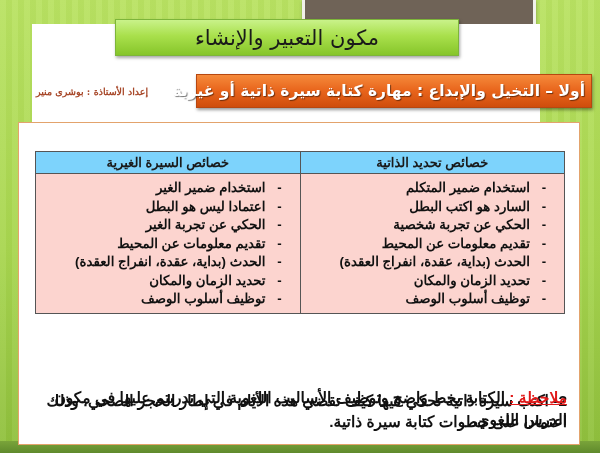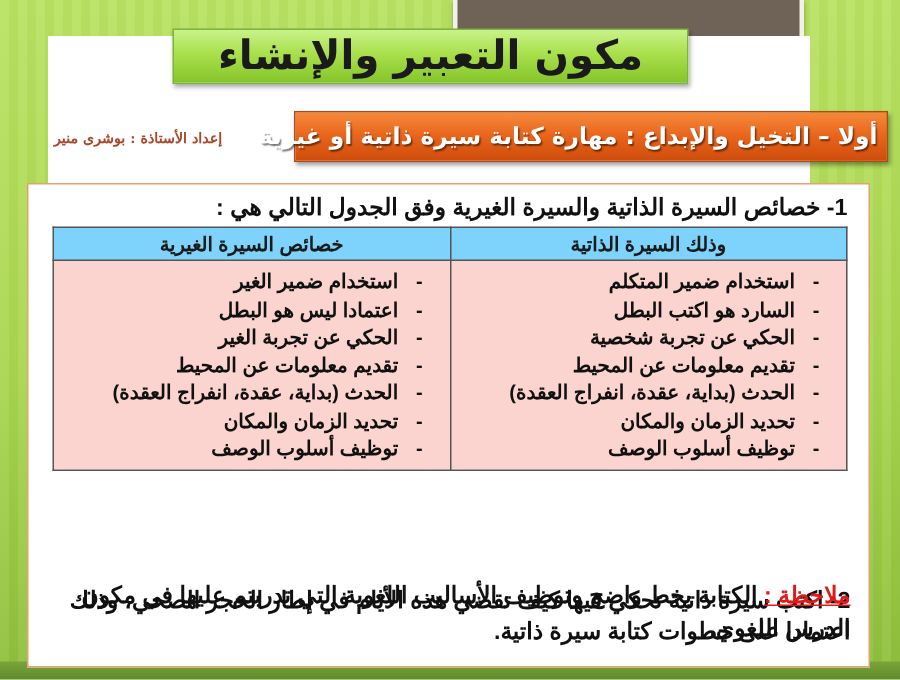--- a/index.html
+++ b/index.html
@@ -27,21 +27,21 @@
   }
   .title-box {
     position:absolute; left:115px; top:19px; width:342px; height:35px;
     background: linear-gradient(180deg, #c9f28a 0%, #a9e04c 45%, #86c52a 100%);
     border:1px solid #7db53a;
     box-shadow: 1px 2px 3px rgba(0,0,0,0.35);
     display:flex; align-items:center; justify-content:center;
     direction:rtl;
   }
   .title-box span {
-    font-family:"DejaVu Sans", sans-serif; font-weight:bold; font-size:27px; color:#1a1a1a;
+    font-family:"DejaVu Sans", sans-serif; font-weight:normal; font-size:21px; color:#1a1a1a;
   }
   .banner {
     position:absolute; left:196px; top:74px; width:396px; height:34px;
     background: linear-gradient(180deg, #f58a3b 0%, #e8641b 50%, #cf4d0c 100%);
     border:1px solid #b74710;
     box-shadow: 1px 2px 3px rgba(0,0,0,0.4);
     display:flex; align-items:center; justify-content:flex-start;
     direction:rtl; padding-right:6px; box-sizing:border-box;
   }
   .banner span {
@@ -113,26 +113,25 @@
   <span>مكون التعبير والإنشاء</span>
 </div>
 
 <div class="banner">
   <span>أولا – التخيل والإبداع : مهارة كتابة سيرة ذاتية أو غيرية</span>
 </div>
 
 <div class="credit">إعداد الأستاذة : بوشرى منير</div>
 
 <div class="main-card">
-  <div class="q1">1- خصائص السيرة الذاتية والسيرة الغيرية وفق الجدول التالي هي :</div>
 
   <table class="cmp">
     <thead>
       <tr>
-        <th>وذلك السيرة الذاتية</th>
+        <th>خصائص تحديد الذاتية</th>
         <th>خصائص السيرة الغيرية</th>
       </tr>
     </thead>
     <tbody>
       <tr>
         <td>
           <ul class="feat" id="auto-list">
               <li>
                 <span class="dash">-</span>
                 <span>استخدام ضمير المتكلم</span>

